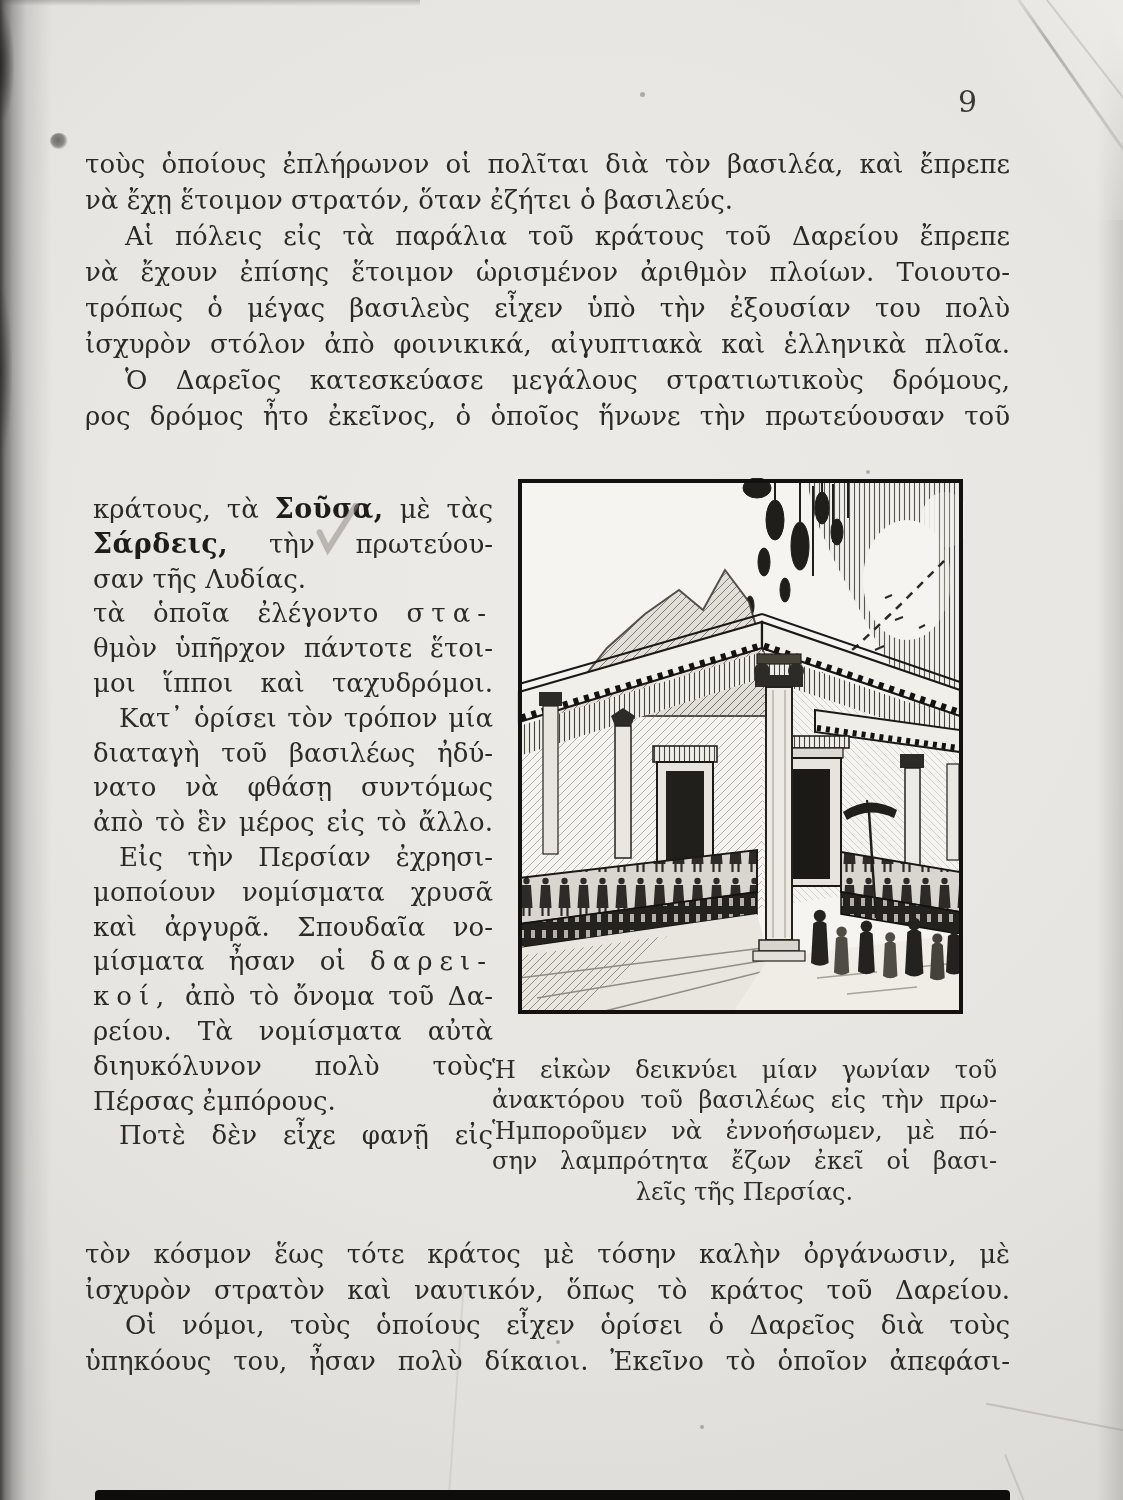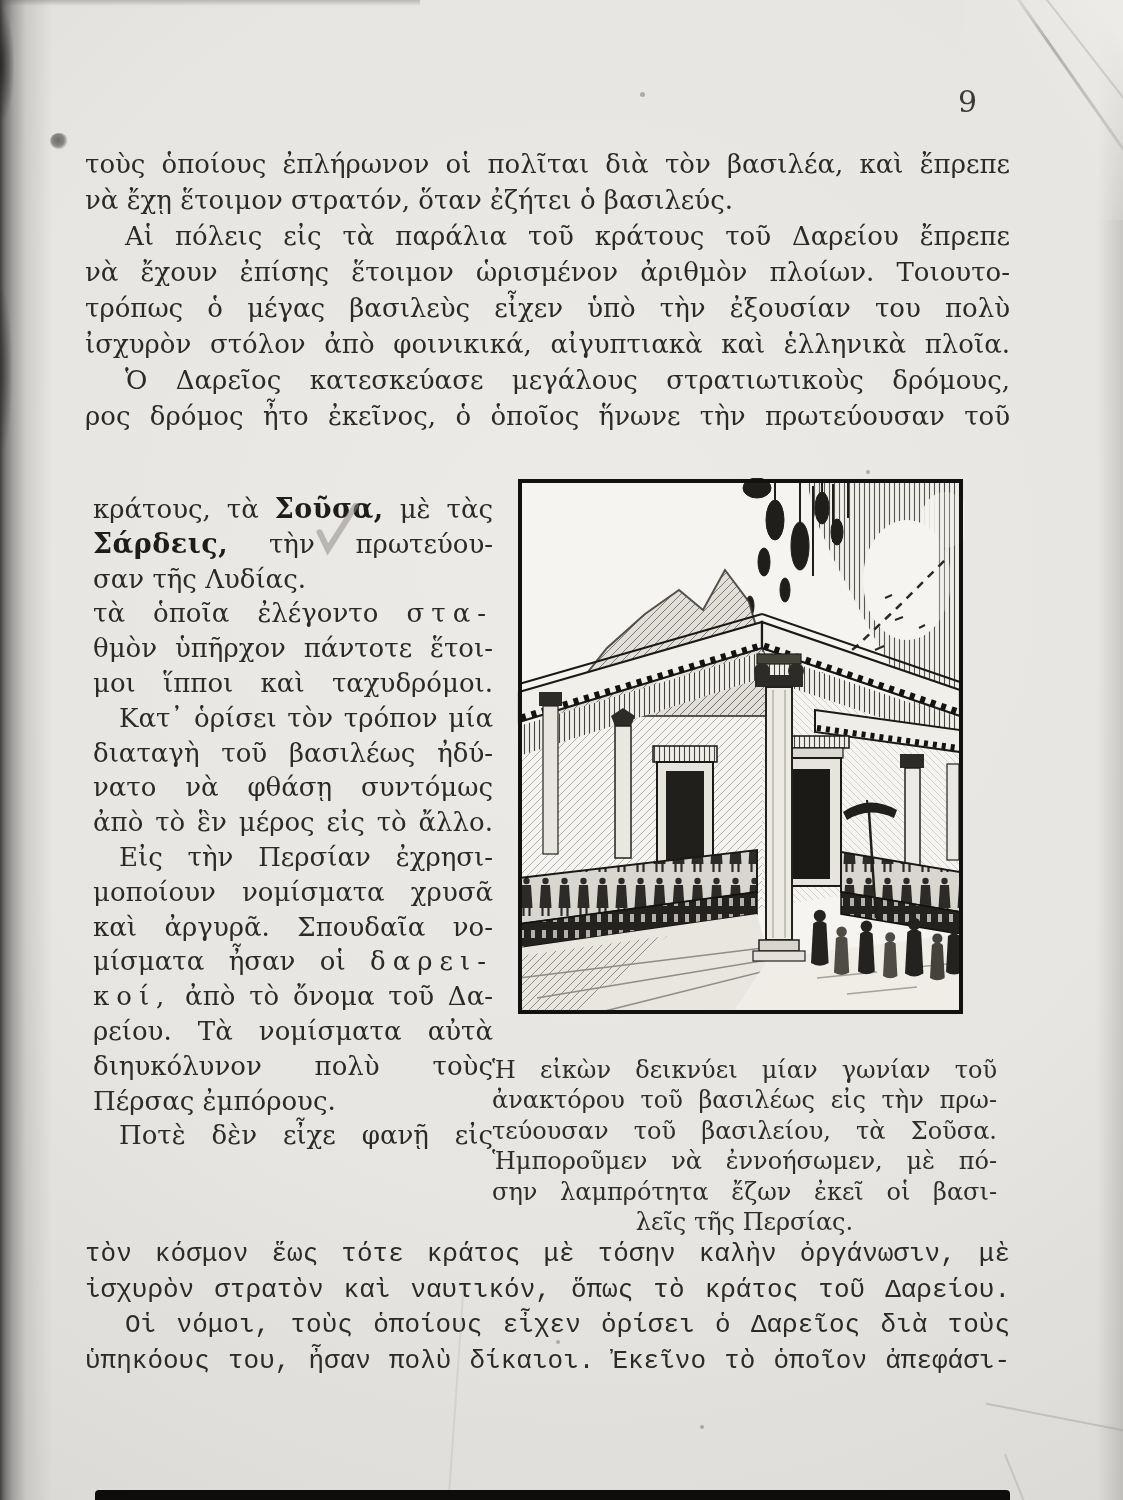--- a/index.html
+++ b/index.html
@@ -12,21 +12,21 @@
   }
   
   .block { position:absolute; }
   .ln { white-space:nowrap; }
   .j  { white-space:normal; text-align:justify; text-align-last:justify; }
   .top  { left:85px;  top:146px;  width:925px; font-size:26px; }
   .top .ln { line-height:36px; height:36px; }
   .col  { left:85px;  top:492px;  width:400px; font-size:26px;margin-left:8px; }
   .col .ln { line-height:34.8px; height:34.8px; }
   .bot  { left:85px;  top:1237px; width:925px; font-size:26px; }
-  .bot .ln { line-height:35.5px; height:35.5px;font-family:Liberation Mono, monospace; }
+  .bot .ln { line-height:35.5px; height:35.5px; }
   .capt { left:492px; top:1032px; width:505px; font-size:24px; color:#2e2d2a;margin-top:23px; }
   .capt .ln { line-height:30.4px; height:30.4px; }
   .in  { text-indent:40px; }
   .in2 { text-indent:26px; }
   .b   { font-weight:bold; font-size:27px; letter-spacing:0.5px; color:#1e1d1a; }
   .sp  { letter-spacing:7px; }
   .c   { text-align:left; text-align-last:center; white-space:normal; }
   .pnum { position:absolute; left:958px; top:84px; font-size:30px; color:#3a3936; }
   
   .figure { position:absolute; left:517px; top:478px; width:447px; height:537px; margin:0; }
@@ -239,21 +239,20 @@
         <use href="#pfig" transform="translate(429,444) scale(1.0)" fill="#23221e"></use>
       </g>
 
       <rect x="3" y="3" width="441" height="531" fill="none" stroke="#121110" stroke-width="4"></rect>
     </svg>
   </figure>
 
   <div class="block capt">
     <div class="ln j">Ἡ εἰκὼν δεικνύει μίαν γωνίαν τοῦ</div>
     <div class="ln j">ἀνακτόρου τοῦ βασιλέως εἰς τὴν πρω-</div>
-    <div class="ln j">τεύουσαν τοῦ βασιλείου, τὰ Σοῦσα.</div>
     <div class="ln j">Ἡμποροῦμεν νὰ ἐννοήσωμεν, μὲ πό-</div>
     <div class="ln j">σην λαμπρότητα ἔζων ἐκεῖ οἱ βασι-</div>
     <div class="ln c">λεῖς τῆς Περσίας.</div>
   </div>
 
   <div class="block bot">
     <div class="ln j">τὸν κόσμον ἕως τότε κράτος μὲ τόσην καλὴν ὀργάνωσιν, μὲ</div>
     <div class="ln j">ἰσχυρὸν στρατὸν καὶ ναυτικόν, ὅπως τὸ κράτος τοῦ Δαρείου.</div>
     <div class="ln j in">Οἱ νόμοι, τοὺς ὁποίους εἶχεν ὁρίσει ὁ Δαρεῖος διὰ τοὺς</div>
     <div class="ln j">ὑπηκόους του, ἦσαν πολὺ δίκαιοι. Ἐκεῖνο τὸ ὁποῖον ἀπεφάσι-</div>

